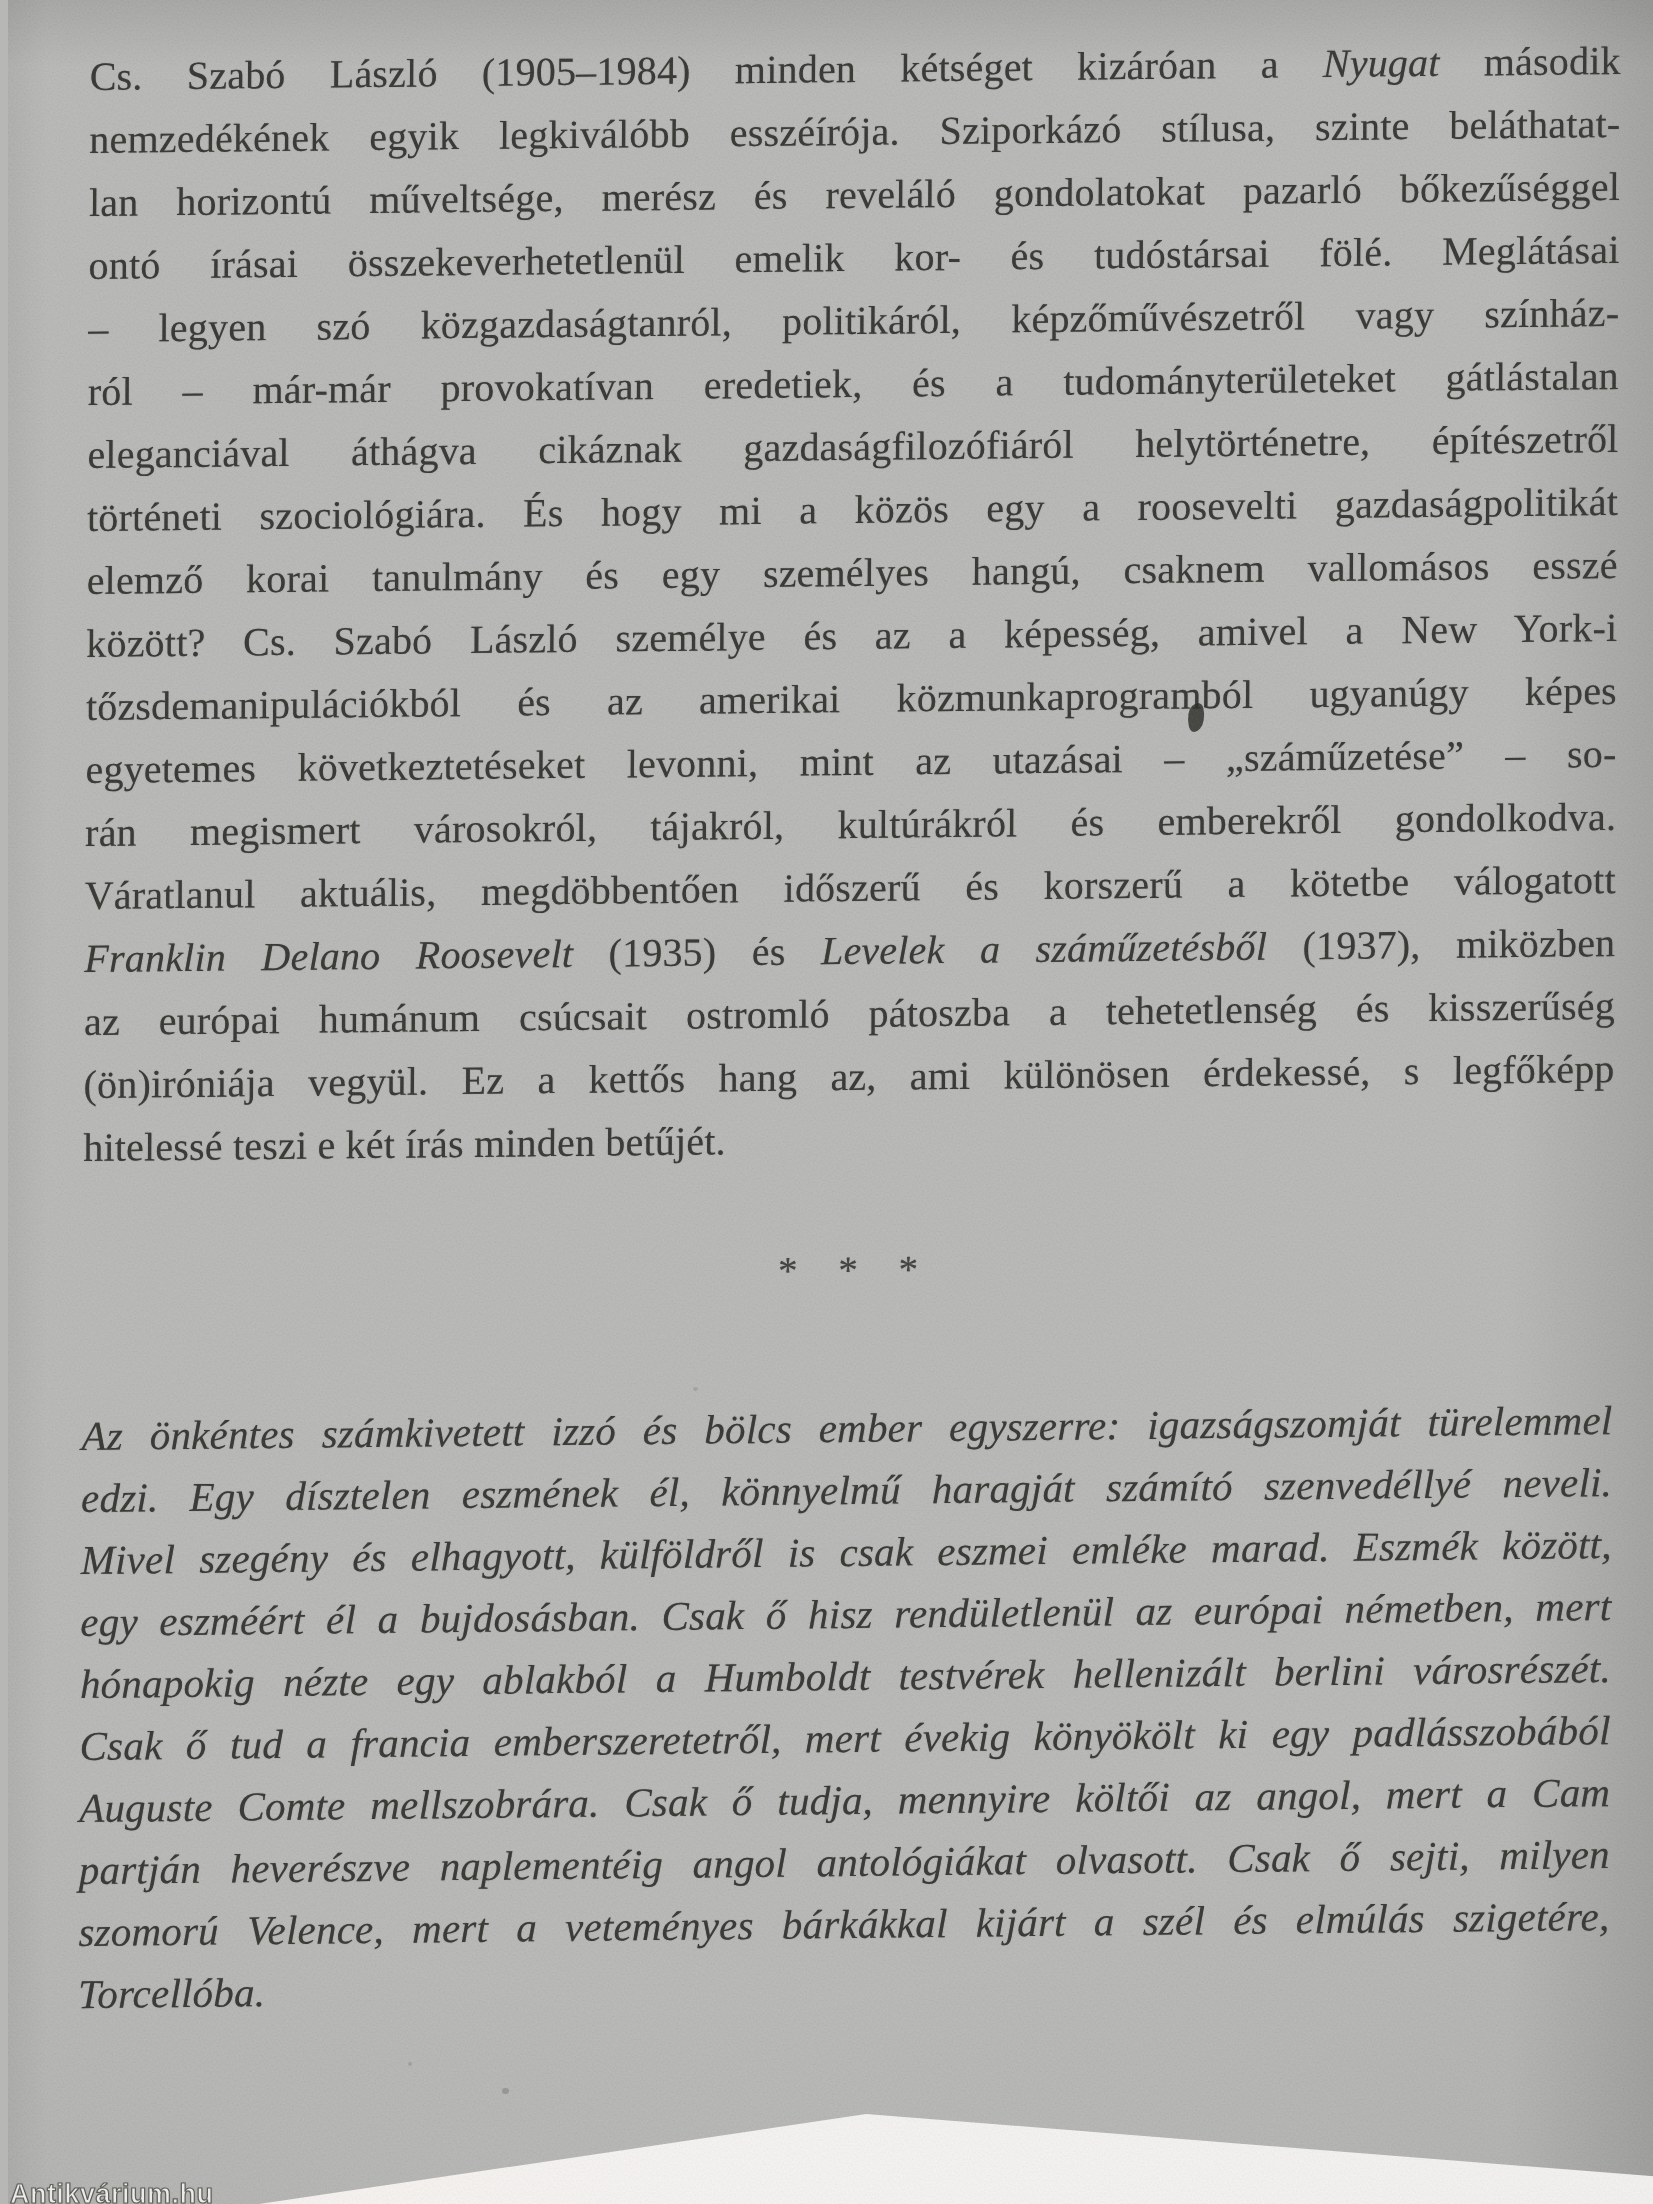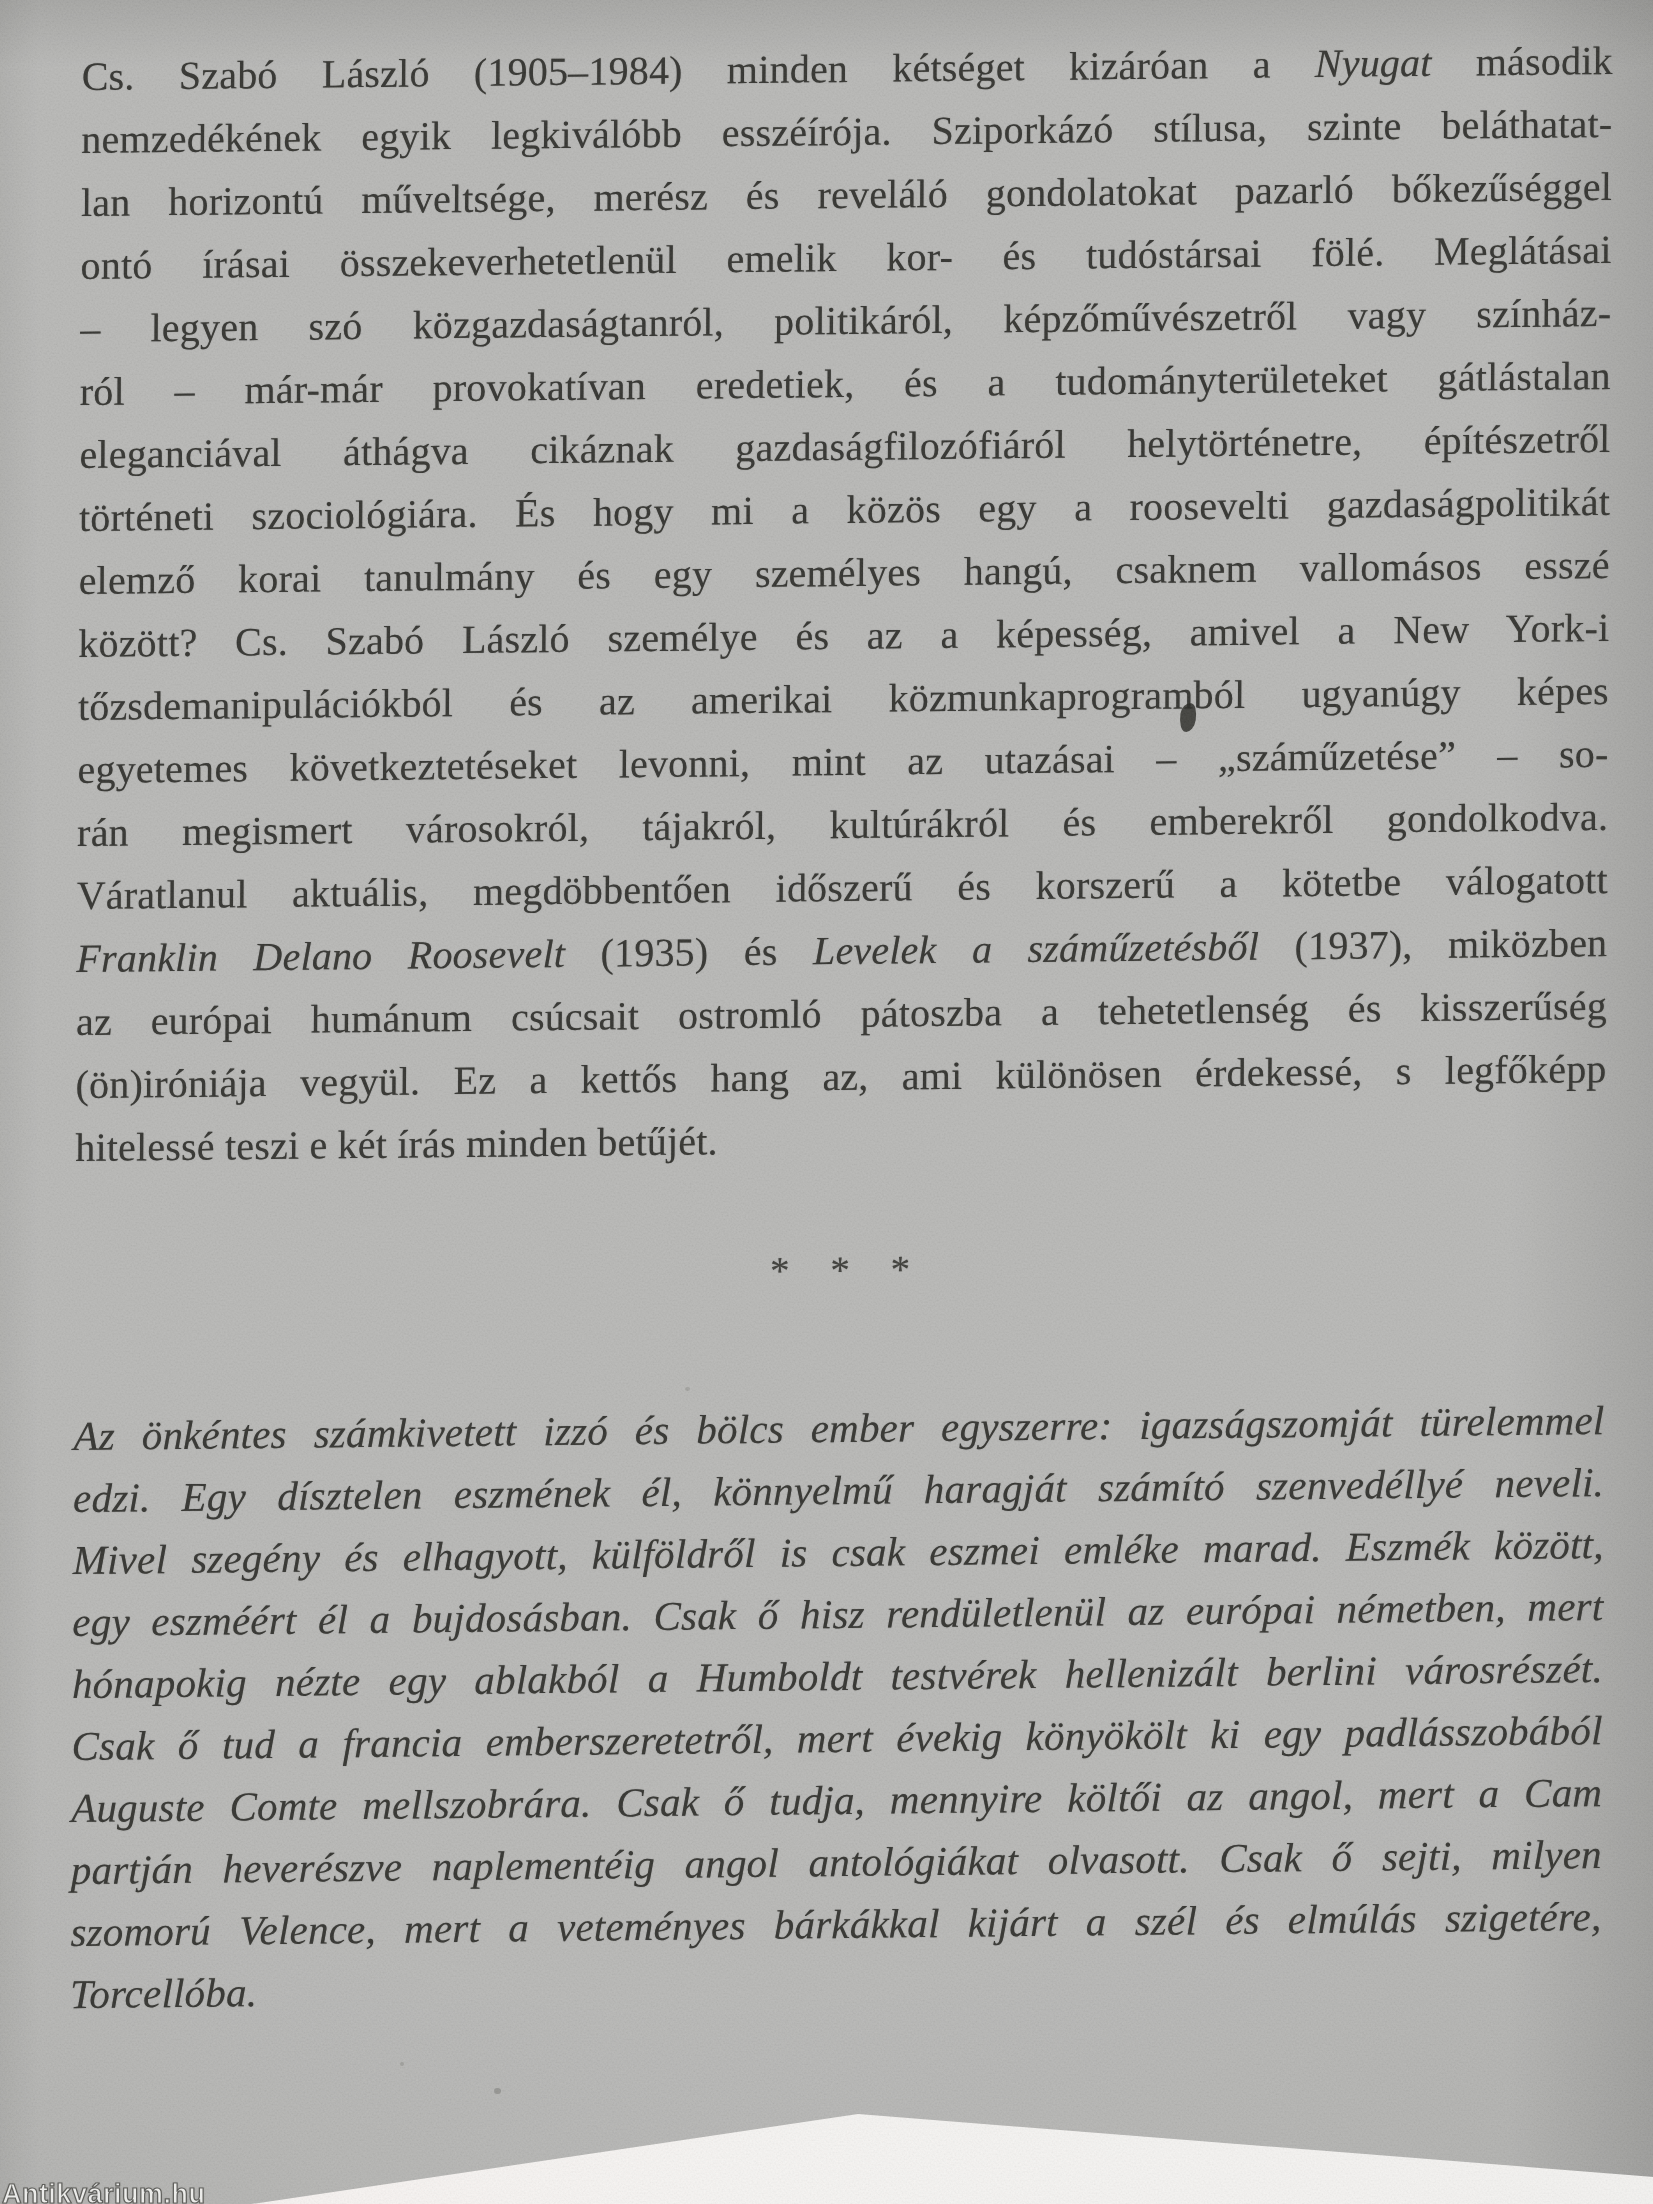--- a/index.html
+++ b/index.html
@@ -1,21 +1,21 @@
 <!DOCTYPE html>
 <html><head>
 <meta charset="utf-8">
 <style>
   html,body{margin:0;padding:0;}
   body{
     width:1654px;height:2205px;overflow:hidden;position:relative;
     background:#b7b7b5;
     font-family:"Liberation Serif","DejaVu Serif",serif;
   }
-  .scan{position:absolute;inset:0;overflow:hidden;}
+  .scan{position:absolute;inset:0;overflow:hidden;margin-left:8px;}
 
   
   .shade{position:absolute;pointer-events:none;}
   .shade-top{left:0;top:0;right:0;height:68px;
     background:linear-gradient(to bottom,rgba(70,70,66,.16),rgba(70,70,66,0));}
   .shade-right{top:0;bottom:0;right:0;width:146px;
     background:linear-gradient(to right,rgba(55,55,52,0),rgba(55,55,52,.17));}
   .shade-left{top:0;bottom:0;left:0;width:39px;
     background:linear-gradient(to right,rgba(60,60,56,.08),rgba(60,60,56,0));}
   .vignette{inset:0;

